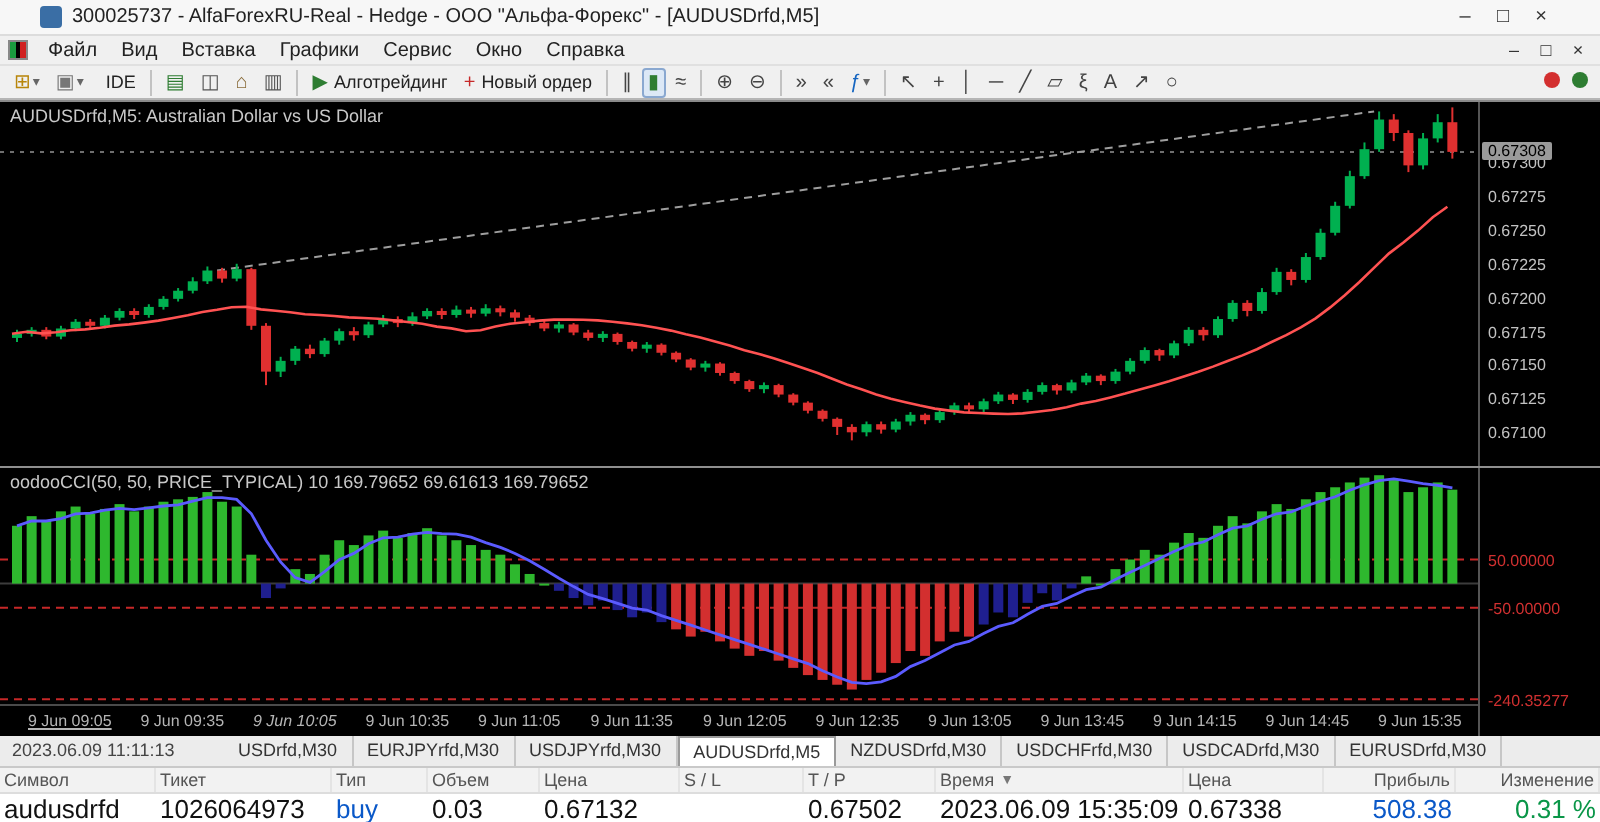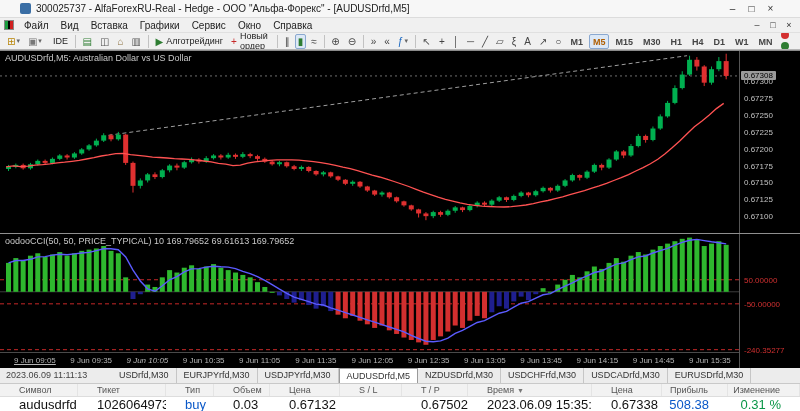--- a/index.html
+++ b/index.html
@@ -54,21 +54,21 @@
   .tabs-row{height:16px;display:flex;align-items:stretch;background:#ececec;border-top:1px solid #9e9e9e;font-size:9px;color:#333;}
   .tabs-time{width:112px;line-height:15px;padding-left:6px;color:#444;flex:none;}
   #chart-tabs{display:flex;}
   .ctab{padding:0 7px;line-height:15px;border-right:1px solid #c6c6c6;white-space:nowrap;cursor:default;}
   .ctab.active{background:#ffffff;border:1px solid #9a9a9a;border-bottom:none;line-height:14px;}
 
   
   .trade-panel{background:#fff;}
   .tp-header{height:14px;display:flex;background:#f2f2f2;border-top:1px solid #c9c9c9;border-bottom:1px solid #dddddd;font-size:9px;color:#555;}
   .tp-row{height:14px;display:flex;background:#fff;font-size:13px;color:#111;}
-  .tpc{display:flex;align-items:center;padding:0 19px;white-space:nowrap;overflow:hidden;}
+  .tpc{display:flex;align-items:center;padding:0 2px;white-space:nowrap;overflow:hidden;}
   .tpch{border-right:1px solid #e4e4e4;}
   .sortmark{font-size:7px;color:#777;margin-left:3px;}
 </style>
 </head>
 <body>
 
 <div class="window">
 
   <div class="titlebar">
     <span class="app-icon"></span>
@@ -188,31 +188,20 @@
           <span class="tglyph" style="color: rgb(68, 68, 68);">A</span>
         </span>
         <span class="tbtn">
           <span class="tglyph" style="color: rgb(68, 68, 68);">↗</span>
         </span>
         <span class="tbtn">
           <span class="tglyph" style="color: rgb(68, 68, 68);">○</span>
         </span>
       </span>
     <span class="tspacer"></span>
-    <span class="tf-group" id="timeframes">
-        <span class="tfbtn">M1</span>
-        <span class="tfbtn active">M5</span>
-        <span class="tfbtn">M15</span>
-        <span class="tfbtn">M30</span>
-        <span class="tfbtn">H1</span>
-        <span class="tfbtn">H4</span>
-        <span class="tfbtn">D1</span>
-        <span class="tfbtn">W1</span>
-        <span class="tfbtn">MN</span>
-      </span>
     <span id="status-dots"><span class="sdot" style="background: rgb(211, 47, 47);"></span><span class="sdot" style="background: rgb(46, 125, 50);"></span></span>
   </div>
 
   <div class="chart-region">
     <div class="main-plot">
       <svg id="main-svg" width="739" height="182">
           <line x1="0" y1="24.94074074073916" x2="739" y2="24.94074074073916" stroke="#6f6f6f" stroke-dasharray="2,3" stroke-width="1"></line>
           <line x1="108.52525252525253" y1="84.25925925925635" x2="687.0606060606061" y2="4.718518518519433" stroke="#9e9e9e" stroke-dasharray="4,3" stroke-width="1"></line>
           <line x1="8.5" y1="113.91851851851493" x2="8.5" y2="119.98518518518387" stroke="#00b050" stroke-width="1"></line>
           <rect x="6" y="115.94074074073541" width="5" height="2.0222222222204778" fill="#00b050"></rect>

